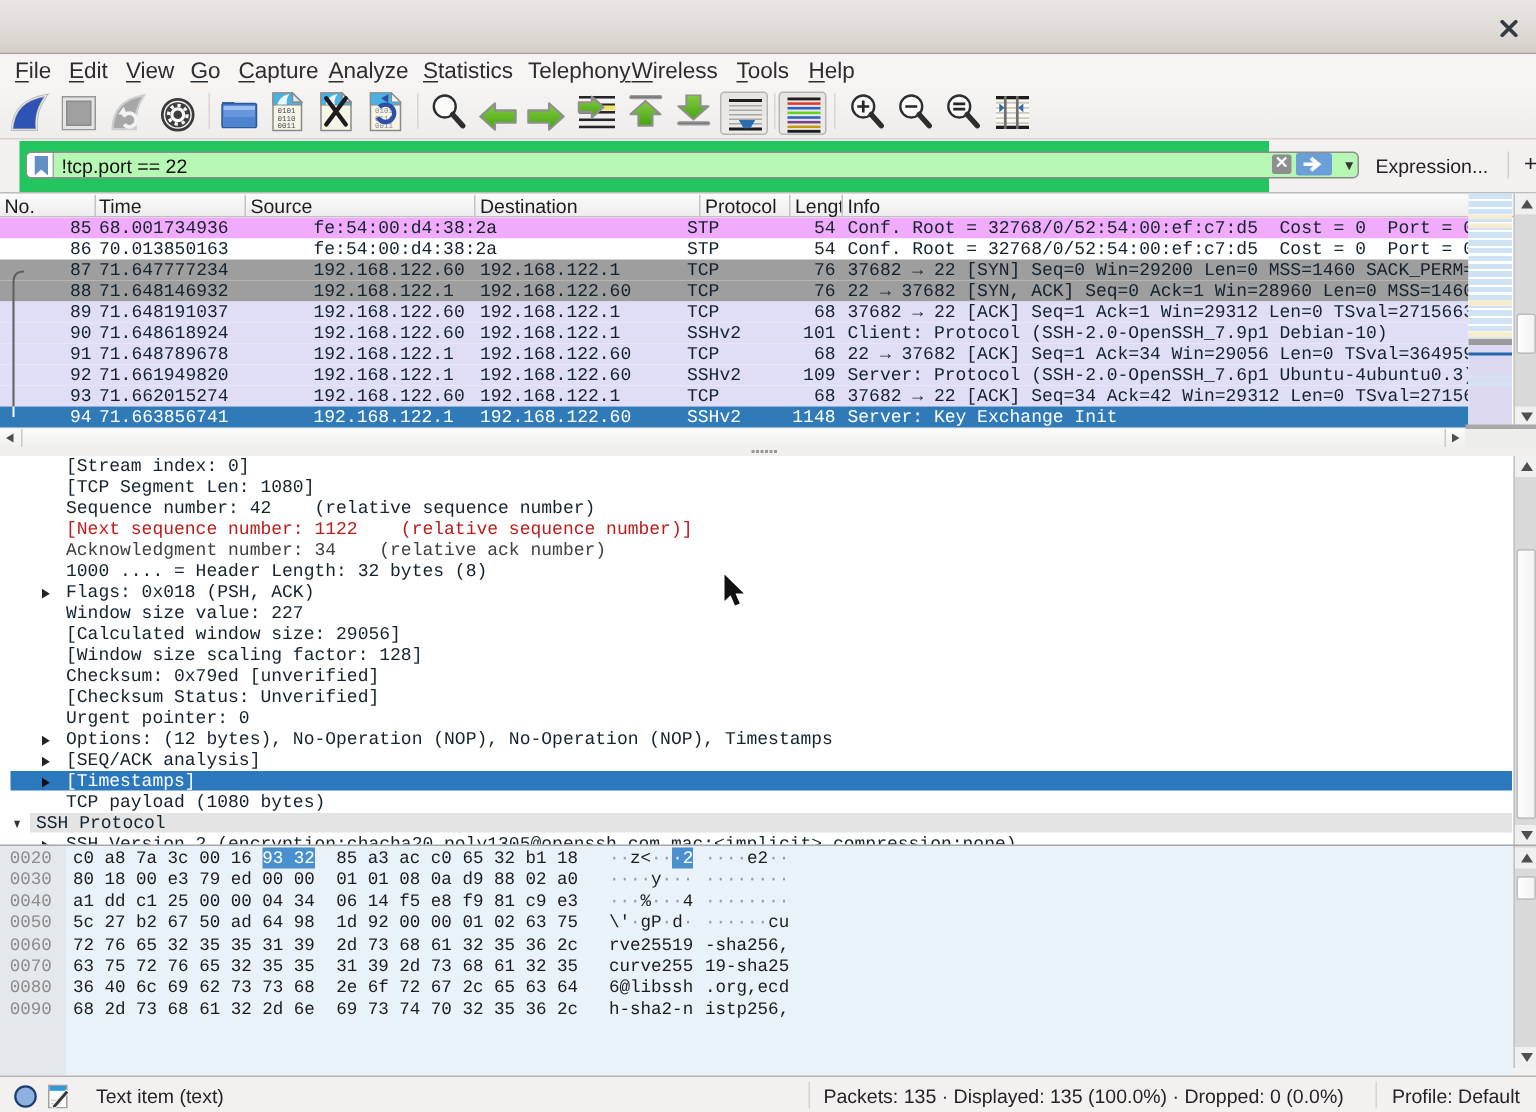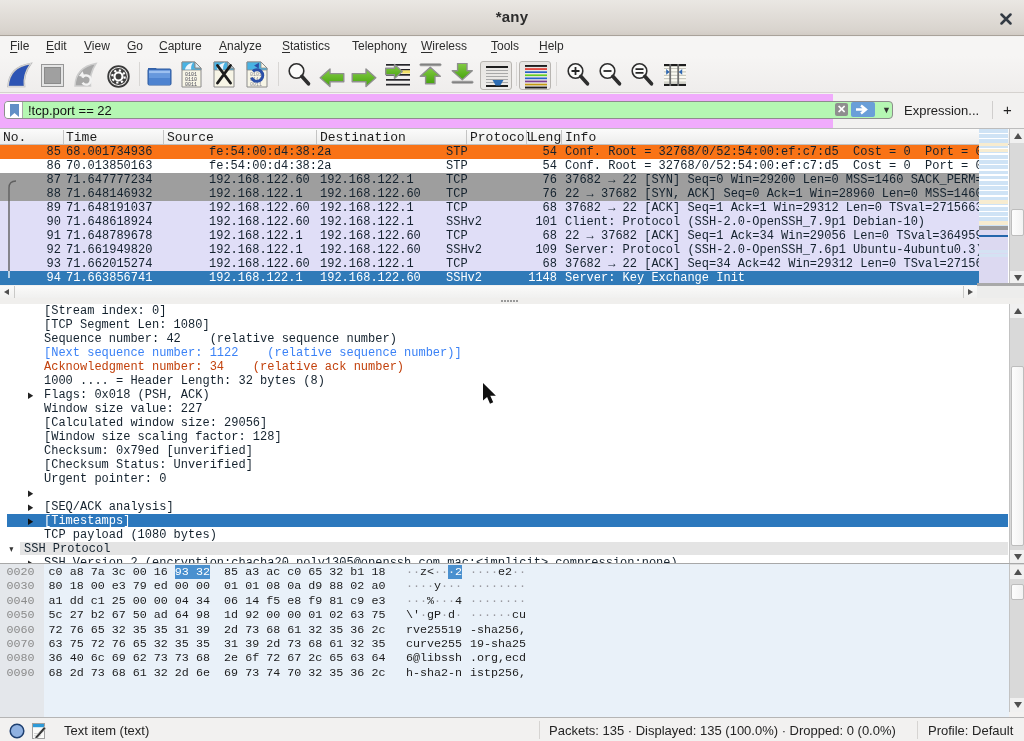--- a/index.html
+++ b/index.html
@@ -10,52 +10,52 @@
 
 
 #titlebar { left:0; top:0; width:1024px; height:36px;
   background:linear-gradient(#eae7e3, #d9d4ce 85%, #d2ccc5);
   border-bottom:1px solid #a9a29a; }
 #title { width:100%; text-align:center; top:8px; font-size:15px; font-weight:bold; color:#2c2c2c; letter-spacing:0.2px; }
 #closex { left:1000px; top:13px; }
 
 
 #menubar { left:0; top:37px; width:1024px; height:19px; background:#f6f5f4; }
-.mi { position:absolute; top:2px; font-size:12px; color:#2d2d2d; }
+.mi { position:absolute; top:2px; font-size:15px; color:#2d2d2d; }
 .mi u { text-decoration-thickness:1px; text-underline-offset:2px; }
 
 
 #toolbar { left:0; top:56px; width:1024px; height:37px; background:linear-gradient(#f6f5f4,#efedec); border-bottom:1px solid #d5d2cf; }
 .tsep { position:absolute; top:6px; width:1px; height:24px; background:#d8d6d4; }
 .tbtn { position:absolute; top:4px; }
 .pressed { border:1px solid #b8b5b1; border-radius:3px; background:linear-gradient(#e7e5e2,#edebe9); }
 
 
-#filterbar { left:0; top:94px; width:833px; height:34px; background:#f0abfc; }
+#filterbar { left:13px; top:94px; width:833px; height:34px; background:#22c55e; }
 #filterfield { left:4px; top:7px; width:889px; height:18px; border:1px solid #8d8d8d; border-radius:4px; background:#b5f7b3; overflow:hidden; }
 #bookmarkbox { left:0; top:0; width:18px; height:16px; background:#fff; border-right:1px solid #a9a9a9; }
 #ftext { left:23px; top:1px; font-size:13px; color:#111; }
 #fclear { left:830px; top:1px; width:13px; height:13px; background:#8e8e8e; border-radius:2px; color:#fff; font-size:11px; text-align:center; line-height:13px; font-weight:bold; }
 #fapply { left:846px; top:0px; width:24px; height:15px; background:#6a9fd8; border-radius:2px; }
 #fdrop { left:877px; top:3px; font-size:9px; color:#333; }
 #fexpr { left:904px; top:9px; font-size:13px; color:#222; }
 #fsep2 { left:992px; top:7px; width:1px; height:18px; background:#d0cecd; }
 #fplus { left:1003px; top:7px; font-size:15px; color:#222; }
 
 
-#plheader { left:0; top:128px; width:1024px; height:17px; background:linear-gradient(#fbfbfb,#ededec); border-top:1px solid #bcbcbc; border-bottom:1px solid #c0c0c0;font-family:Liberation Mono, monospace; }
+#plheader { left:0; top:128px; width:1024px; height:17px; background:linear-gradient(#fbfbfb,#ededec); border-top:1px solid #bcbcbc; border-bottom:1px solid #c0c0c0; }
 .hcol { position:absolute; top:1px; font-size:13px; color:#1c1c1c; padding-left:3px; }
 .hdiv { position:absolute; top:1px; width:1px; height:14px; background:#c4c4c4; }
 .prow { position:absolute; left:0; width:979px; height:14px; overflow:hidden; }
 .prow span { position:absolute; top:0px; }
 .c-no { left:0; width:61px; text-align:right; }
 .c-time { left:66px; }
 .c-src { left:167px;margin-left:42px; }
 .c-dst { left:320px; }
-.c-proto { left:446px;text-align:right; }
+.c-proto { left:458px;text-align:right; }
 .c-len { left:500px; width:57px; text-align:right; }
 .c-info { left:565px; width:414px; overflow:hidden; }
 
 
 .sb { position:absolute; background:#d9d9d9; border-left:1px solid #c3c3c3; }
 .sbthumb { position:absolute; left:1px; width:13px; background:linear-gradient(90deg,#fdfdfd,#f2f2f2); border:1px solid #bdbdbd; border-radius:2px; }
 .sbbtn { position:absolute; left:0; width:15px; height:14px; background:#f0f0f0; color:#4a4a4a; font-size:8px; text-align:center; line-height:14px; }
 
 
 #details { left:0; top:304px; width:1009px; height:259px; background:#fff; overflow:hidden; }
@@ -83,21 +83,20 @@
 .ssep { position:absolute; top:3px; width:1px; height:18px; background:#d6d4d2; }
 .arr-up { width:0; height:0; border-left:4.5px solid transparent; border-right:4.5px solid transparent; border-bottom:6px solid #4f4f4f; margin:4px auto 0; }
 .arr-dn { width:0; height:0; border-left:4.5px solid transparent; border-right:4.5px solid transparent; border-top:6px solid #4f4f4f; margin:4px auto 0; }
 .arr-lf { width:0; height:0; border-top:3.8px solid transparent; border-bottom:3.8px solid transparent; border-right:5px solid #4f4f4f; margin-top:1.5px; }
 .arr-rt { width:0; height:0; border-top:3.8px solid transparent; border-bottom:3.8px solid transparent; border-left:5px solid #4f4f4f; margin-top:1.5px; }
 </style>
 </head>
 <body>
 
 <div id="titlebar" class="abs">
-    <div id="title" class="abs">*any</div>
     <svg id="closex" class="abs" width="12" height="12" viewBox="0 0 12 12">
       <path d="M1.5,1.5 L10.5,10.5 M10.5,1.5 L1.5,10.5" stroke="#333b44" stroke-width="2.5" stroke-linecap="round"></path>
     </svg>
   </div>
 
 <div id="menubar" class="abs">
 <span class="mi" style="left:10px"><u>F</u>ile</span>
 <span class="mi" style="left:46px"><u>E</u>dit</span>
 <span class="mi" style="left:84px"><u>V</u>iew</span>
 <span class="mi" style="left:127px"><u>G</u>o</span>
@@ -292,21 +291,21 @@
   <span class="hcol" style="left:562px">Info</span>
   <span class="hdiv" style="left:63px"></span>
   <span class="hdiv" style="left:163px"></span>
   <span class="hdiv" style="left:316px"></span>
   <span class="hdiv" style="left:466px"></span>
   <span class="hdiv" style="left:526px"></span>
   <span class="hdiv" style="left:561px"></span>
 </div>
 
 <div id="packetlist" class="abs" style="left:0;top:145px;width:1024px;height:140px;background:#fff">
-    <div class="prow mono" style="top:0px;background:#f97316;color:#14222e"><span class="c-no">85</span><span class="c-time">68.001734936</span><span class="c-src">fe:54:00:d4:38:2a</span><span class="c-proto">STP</span><span class="c-len">54</span><span class="c-info">Conf. Root = 32768/0/52:54:00:ef:c7:d5  Cost = 0  Port = 0x8002</span></div>
+    <div class="prow mono" style="top:0px;background:#f0abfc;color:#14222e"><span class="c-no">85</span><span class="c-time">68.001734936</span><span class="c-src">fe:54:00:d4:38:2a</span><span class="c-proto">STP</span><span class="c-len">54</span><span class="c-info">Conf. Root = 32768/0/52:54:00:ef:c7:d5  Cost = 0  Port = 0x8002</span></div>
     <div class="prow mono" style="top:14px;background:#ffffff;color:#14222e"><span class="c-no">86</span><span class="c-time">70.013850163</span><span class="c-src">fe:54:00:d4:38:2a</span><span class="c-proto">STP</span><span class="c-len">54</span><span class="c-info">Conf. Root = 32768/0/52:54:00:ef:c7:d5  Cost = 0  Port = 0x8002</span></div>
     <div class="prow mono" style="top:28px;background:#9e9e9e;color:#14222e"><span class="c-no">87</span><span class="c-time">71.647777234</span><span class="c-src">192.168.122.60</span><span class="c-dst">192.168.122.1</span><span class="c-proto">TCP</span><span class="c-len">76</span><span class="c-info">37682 → 22 [SYN] Seq=0 Win=29200 Len=0 MSS=1460 SACK_PERM=1 TSval=2715663477</span></div>
     <div class="prow mono" style="top:42px;background:#9e9e9e;color:#14222e"><span class="c-no">88</span><span class="c-time">71.648146932</span><span class="c-src">192.168.122.1</span><span class="c-dst">192.168.122.60</span><span class="c-proto">TCP</span><span class="c-len">76</span><span class="c-info">22 → 37682 [SYN, ACK] Seq=0 Ack=1 Win=28960 Len=0 MSS=1460 SACK_PERM=1</span></div>
     <div class="prow mono" style="top:56px;background:#e0def7;color:#14222e"><span class="c-no">89</span><span class="c-time">71.648191037</span><span class="c-src">192.168.122.60</span><span class="c-dst">192.168.122.1</span><span class="c-proto">TCP</span><span class="c-len">68</span><span class="c-info">37682 → 22 [ACK] Seq=1 Ack=1 Win=29312 Len=0 TSval=2715663477 TSecr=364959</span></div>
     <div class="prow mono" style="top:70px;background:#e0def7;color:#14222e"><span class="c-no">90</span><span class="c-time">71.648618924</span><span class="c-src">192.168.122.60</span><span class="c-dst">192.168.122.1</span><span class="c-proto">SSHv2</span><span class="c-len">101</span><span class="c-info">Client: Protocol (SSH-2.0-OpenSSH_7.9p1 Debian-10)</span></div>
     <div class="prow mono" style="top:84px;background:#e0def7;color:#14222e"><span class="c-no">91</span><span class="c-time">71.648789678</span><span class="c-src">192.168.122.1</span><span class="c-dst">192.168.122.60</span><span class="c-proto">TCP</span><span class="c-len">68</span><span class="c-info">22 → 37682 [ACK] Seq=1 Ack=34 Win=29056 Len=0 TSval=3649595341 TSecr=27156</span></div>
     <div class="prow mono" style="top:98px;background:#e0def7;color:#14222e"><span class="c-no">92</span><span class="c-time">71.661949820</span><span class="c-src">192.168.122.1</span><span class="c-dst">192.168.122.60</span><span class="c-proto">SSHv2</span><span class="c-len">109</span><span class="c-info">Server: Protocol (SSH-2.0-OpenSSH_7.6p1 Ubuntu-4ubuntu0.3)</span></div>
     <div class="prow mono" style="top:112px;background:#e0def7;color:#14222e"><span class="c-no">93</span><span class="c-time">71.662015274</span><span class="c-src">192.168.122.60</span><span class="c-dst">192.168.122.1</span><span class="c-proto">TCP</span><span class="c-len">68</span><span class="c-info">37682 → 22 [ACK] Seq=34 Ack=42 Win=29312 Len=0 TSval=2715663491 TSecr=3649</span></div>
     <div class="prow mono" style="top:126px;background:#307ab8;color:#ffffff"><span class="c-no">94</span><span class="c-time">71.663856741</span><span class="c-src">192.168.122.1</span><span class="c-dst">192.168.122.60</span><span class="c-proto">SSHv2</span><span class="c-len">1148</span><span class="c-info">Server: Key Exchange Init</span></div>
   </div>
@@ -351,24 +350,24 @@
     <div class="drow" style="top:0px">
       <span class="mono" style="left:44px;color:#14222e">[Stream index: 0]</span>
     </div>
     <div class="drow" style="top:14px">
       <span class="mono" style="left:44px;color:#14222e">[TCP Segment Len: 1080]</span>
     </div>
     <div class="drow" style="top:28px">
       <span class="mono" style="left:44px;color:#14222e">Sequence number: 42    (relative sequence number)</span>
     </div>
     <div class="drow" style="top:42px">
-      <span class="mono" style="left:44px;color:#3b82f6">[Next sequence number: 1122    (relative sequence number)]</span>
+      <span class="mono" style="left:44px;color:#b91c1c">[Next sequence number: 1122    (relative sequence number)]</span>
     </div>
     <div class="drow" style="top:56px">
-      <span class="mono" style="left:44px;color:#c2410c">Acknowledgment number: 34    (relative ack number)</span>
+      <span class="mono" style="left:44px;color:#404040">Acknowledgment number: 34    (relative ack number)</span>
     </div>
     <div class="drow" style="top:70px">
       <span class="mono" style="left:44px;color:#14222e">1000 .... = Header Length: 32 bytes (8)</span>
     </div>
     <div class="drow" style="top:84px">
       <span class="tri" style="left:28px;color:#222">▶</span>
       <span class="mono" style="left:44px;color:#14222e">Flags: 0x018 (PSH, ACK)</span>
     </div>
     <div class="drow" style="top:98px">
       <span class="mono" style="left:44px;color:#14222e">Window size value: 227</span>
@@ -383,20 +382,21 @@
       <span class="mono" style="left:44px;color:#14222e">Checksum: 0x79ed [unverified]</span>
     </div>
     <div class="drow" style="top:154px">
       <span class="mono" style="left:44px;color:#14222e">[Checksum Status: Unverified]</span>
     </div>
     <div class="drow" style="top:168px">
       <span class="mono" style="left:44px;color:#14222e">Urgent pointer: 0</span>
     </div>
     <div class="drow" style="top:182px">
       <span class="tri" style="left:28px;color:#222">▶</span>
+      <span class="mono" style="left:44px;color:#14222e">Options: (12 bytes), No-Operation (NOP), No-Operation (NOP), Timestamps</span>
     </div>
     <div class="drow" style="top:196px">
       <span class="tri" style="left:28px;color:#222">▶</span>
       <span class="mono" style="left:44px;color:#14222e">[SEQ/ACK analysis]</span>
     </div>
     <div class="drow" style="top:210px">
       <div class="abs" style="left:7px;top:0;width:1001px;height:13px;background:#2c78bd"></div>
       <span class="tri" style="left:28px;color:#111">▶</span>
       <span class="mono" style="left:44px;color:#fff">[Timestamps]</span>
     </div>

